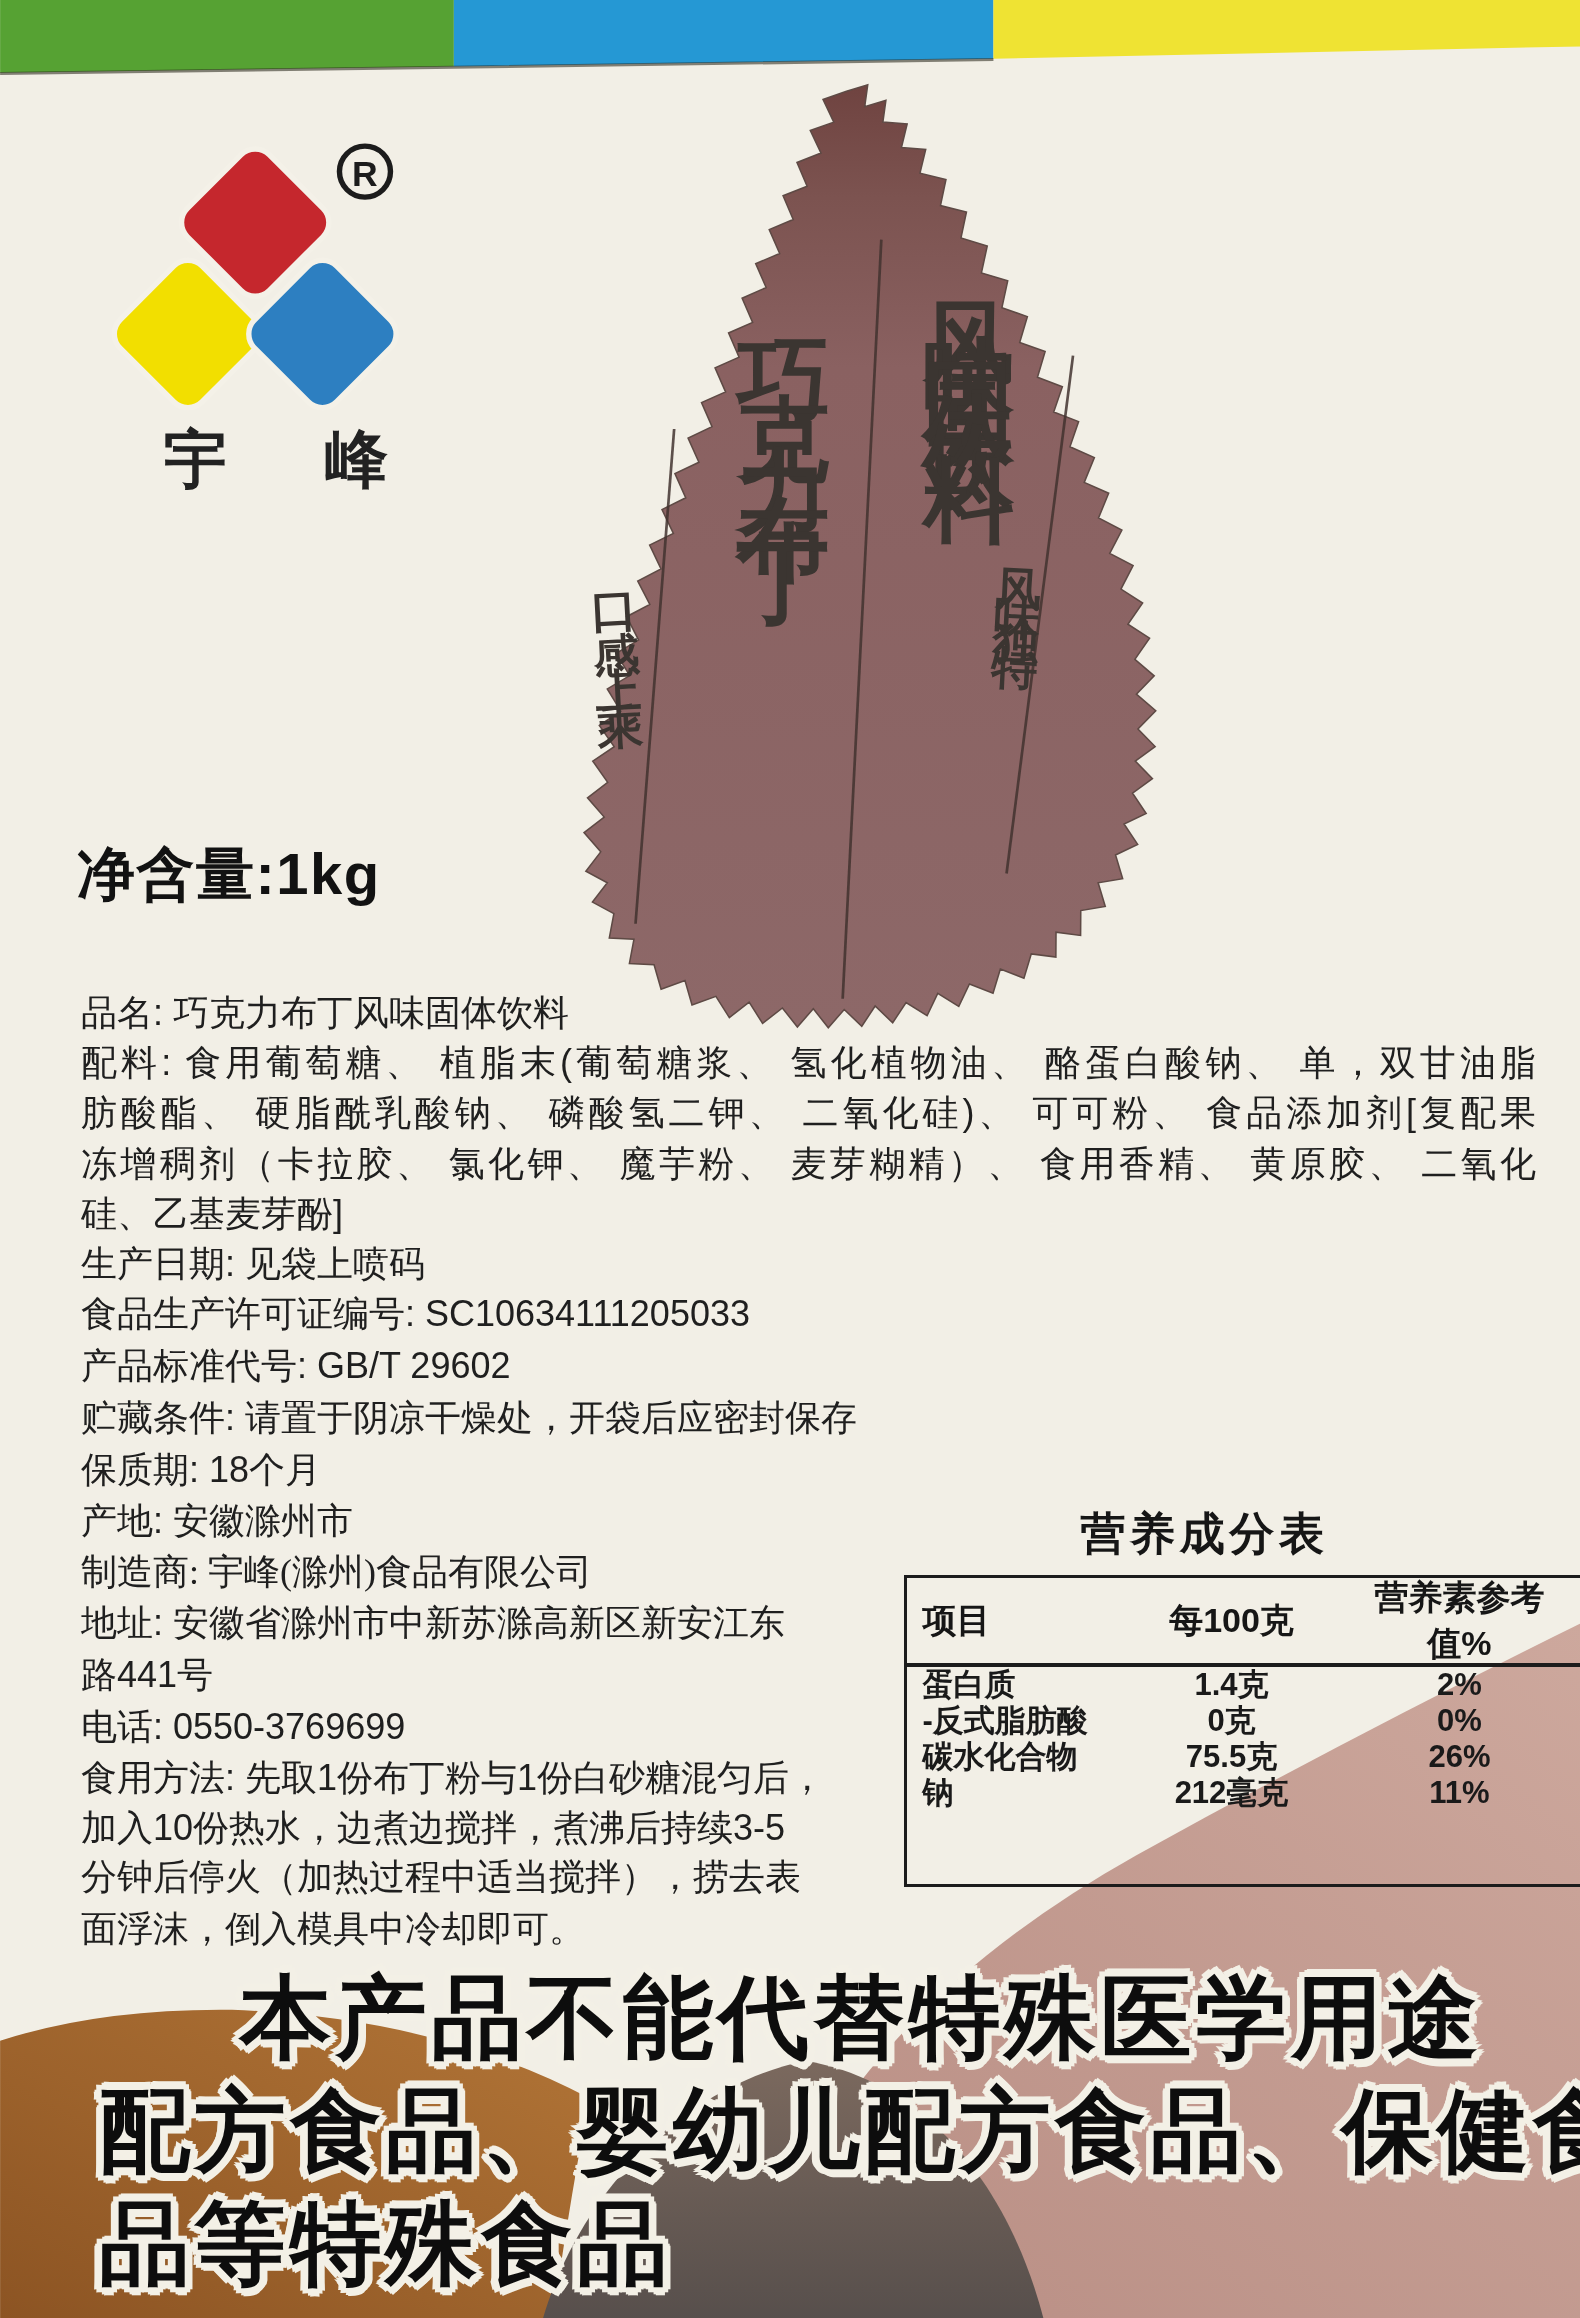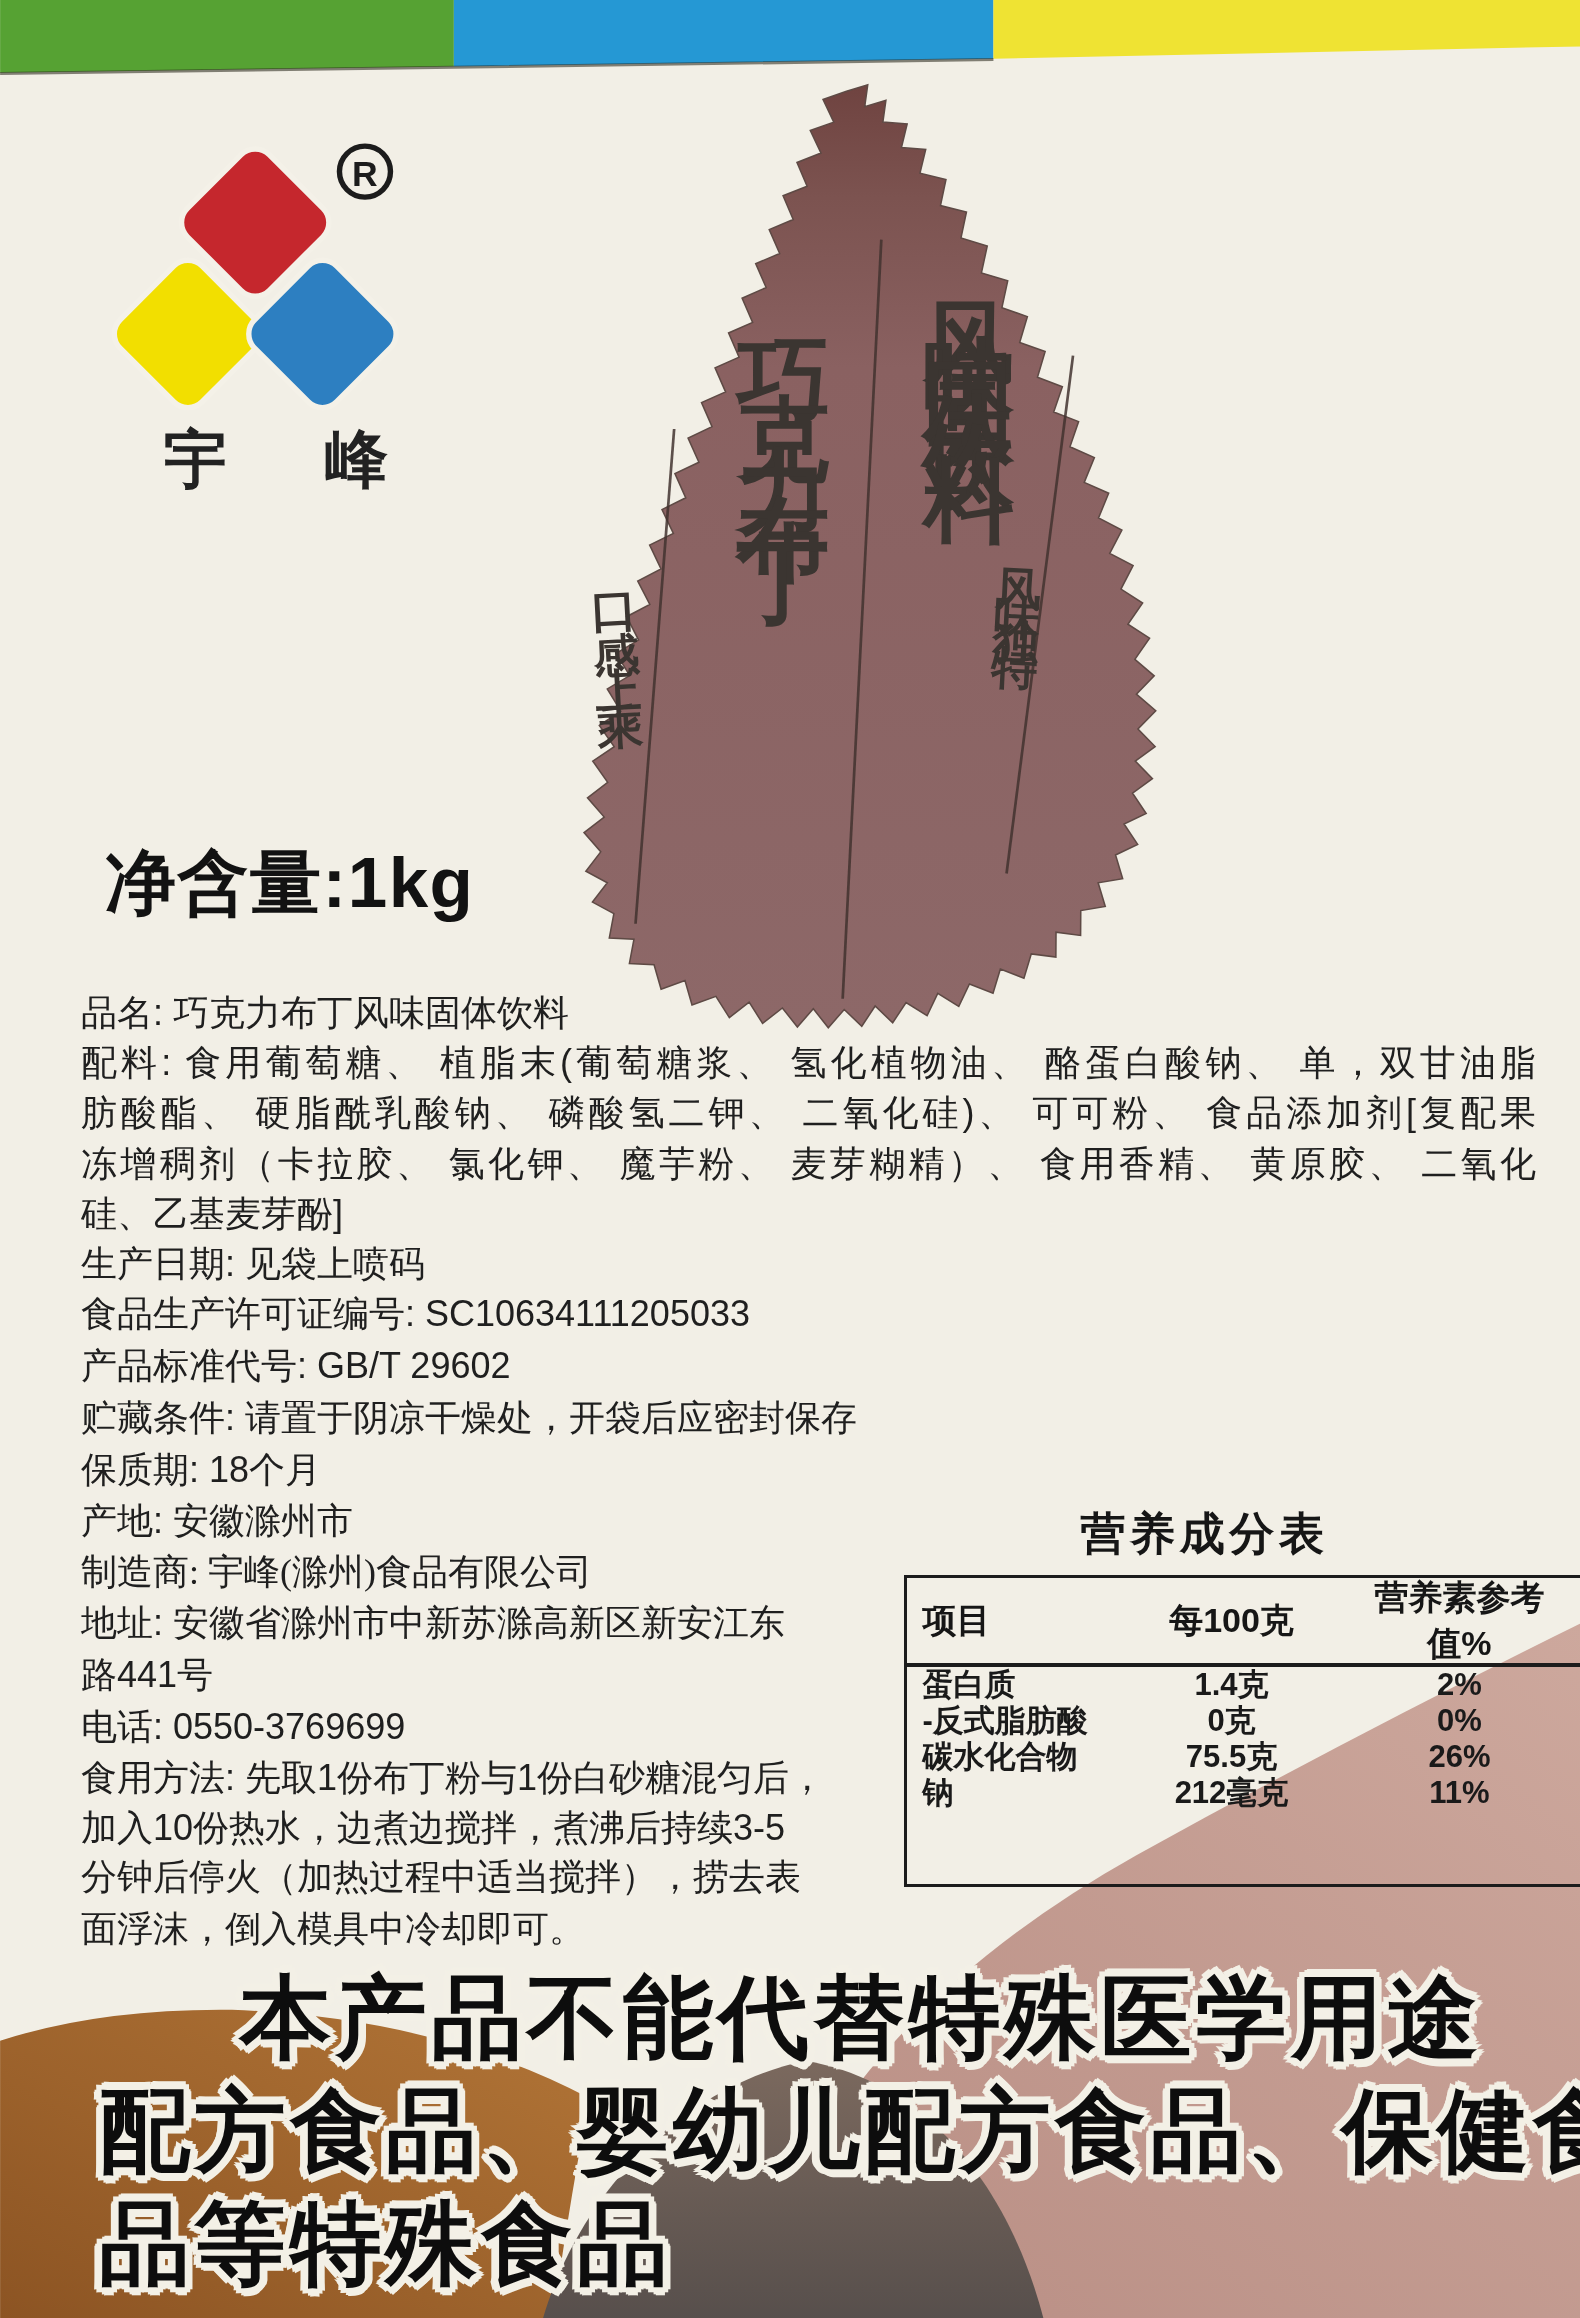--- a/index.html
+++ b/index.html
@@ -13,21 +13,21 @@
   #logo-block{left:0;top:0;width:479px;height:541px;}
   .brand-char{position:absolute;top:417px;font-size:63px;font-weight:700;color:#222;}
 
   
   .vcol{position:absolute;writing-mode:vertical-rl;text-orientation:upright;
         color:#3b3531;font-family:"Liberation Serif", serif;font-weight:700;}
   .vmain{font-size:91px;}
   .vsmall{font-size:46px;}
 
   
-  #net-weight{left:77px;top:836px;font-size:71px;font-weight:800;color:#121212;letter-spacing:1.5px;margin-left:28px;}
+  #net-weight{left:77px;top:836px;font-size:58px;font-weight:800;color:#121212;letter-spacing:1.5px;}
 
   
   .bline{position:absolute;left:81px;font-size:36px;line-height:43px;color:#1f1f1f;white-space:pre;}
   .bline.wide{width:1455px;white-space:normal;text-align:justify;text-align-last:justify;}
 
   
   #nutrition-title{left:904px;top:1504px;width:601px;text-align:center;
                    font-size:45px;font-weight:800;color:#161616;letter-spacing:4.6px;}
   #nutrition-table{left:904px;top:1575px;width:692px;height:312px;border:3.9px solid #1c1c1c;box-sizing:border-box;}
   .nhead{display:flex;align-items:center;height:85px;border-bottom:4.6px solid #1c1c1c;

